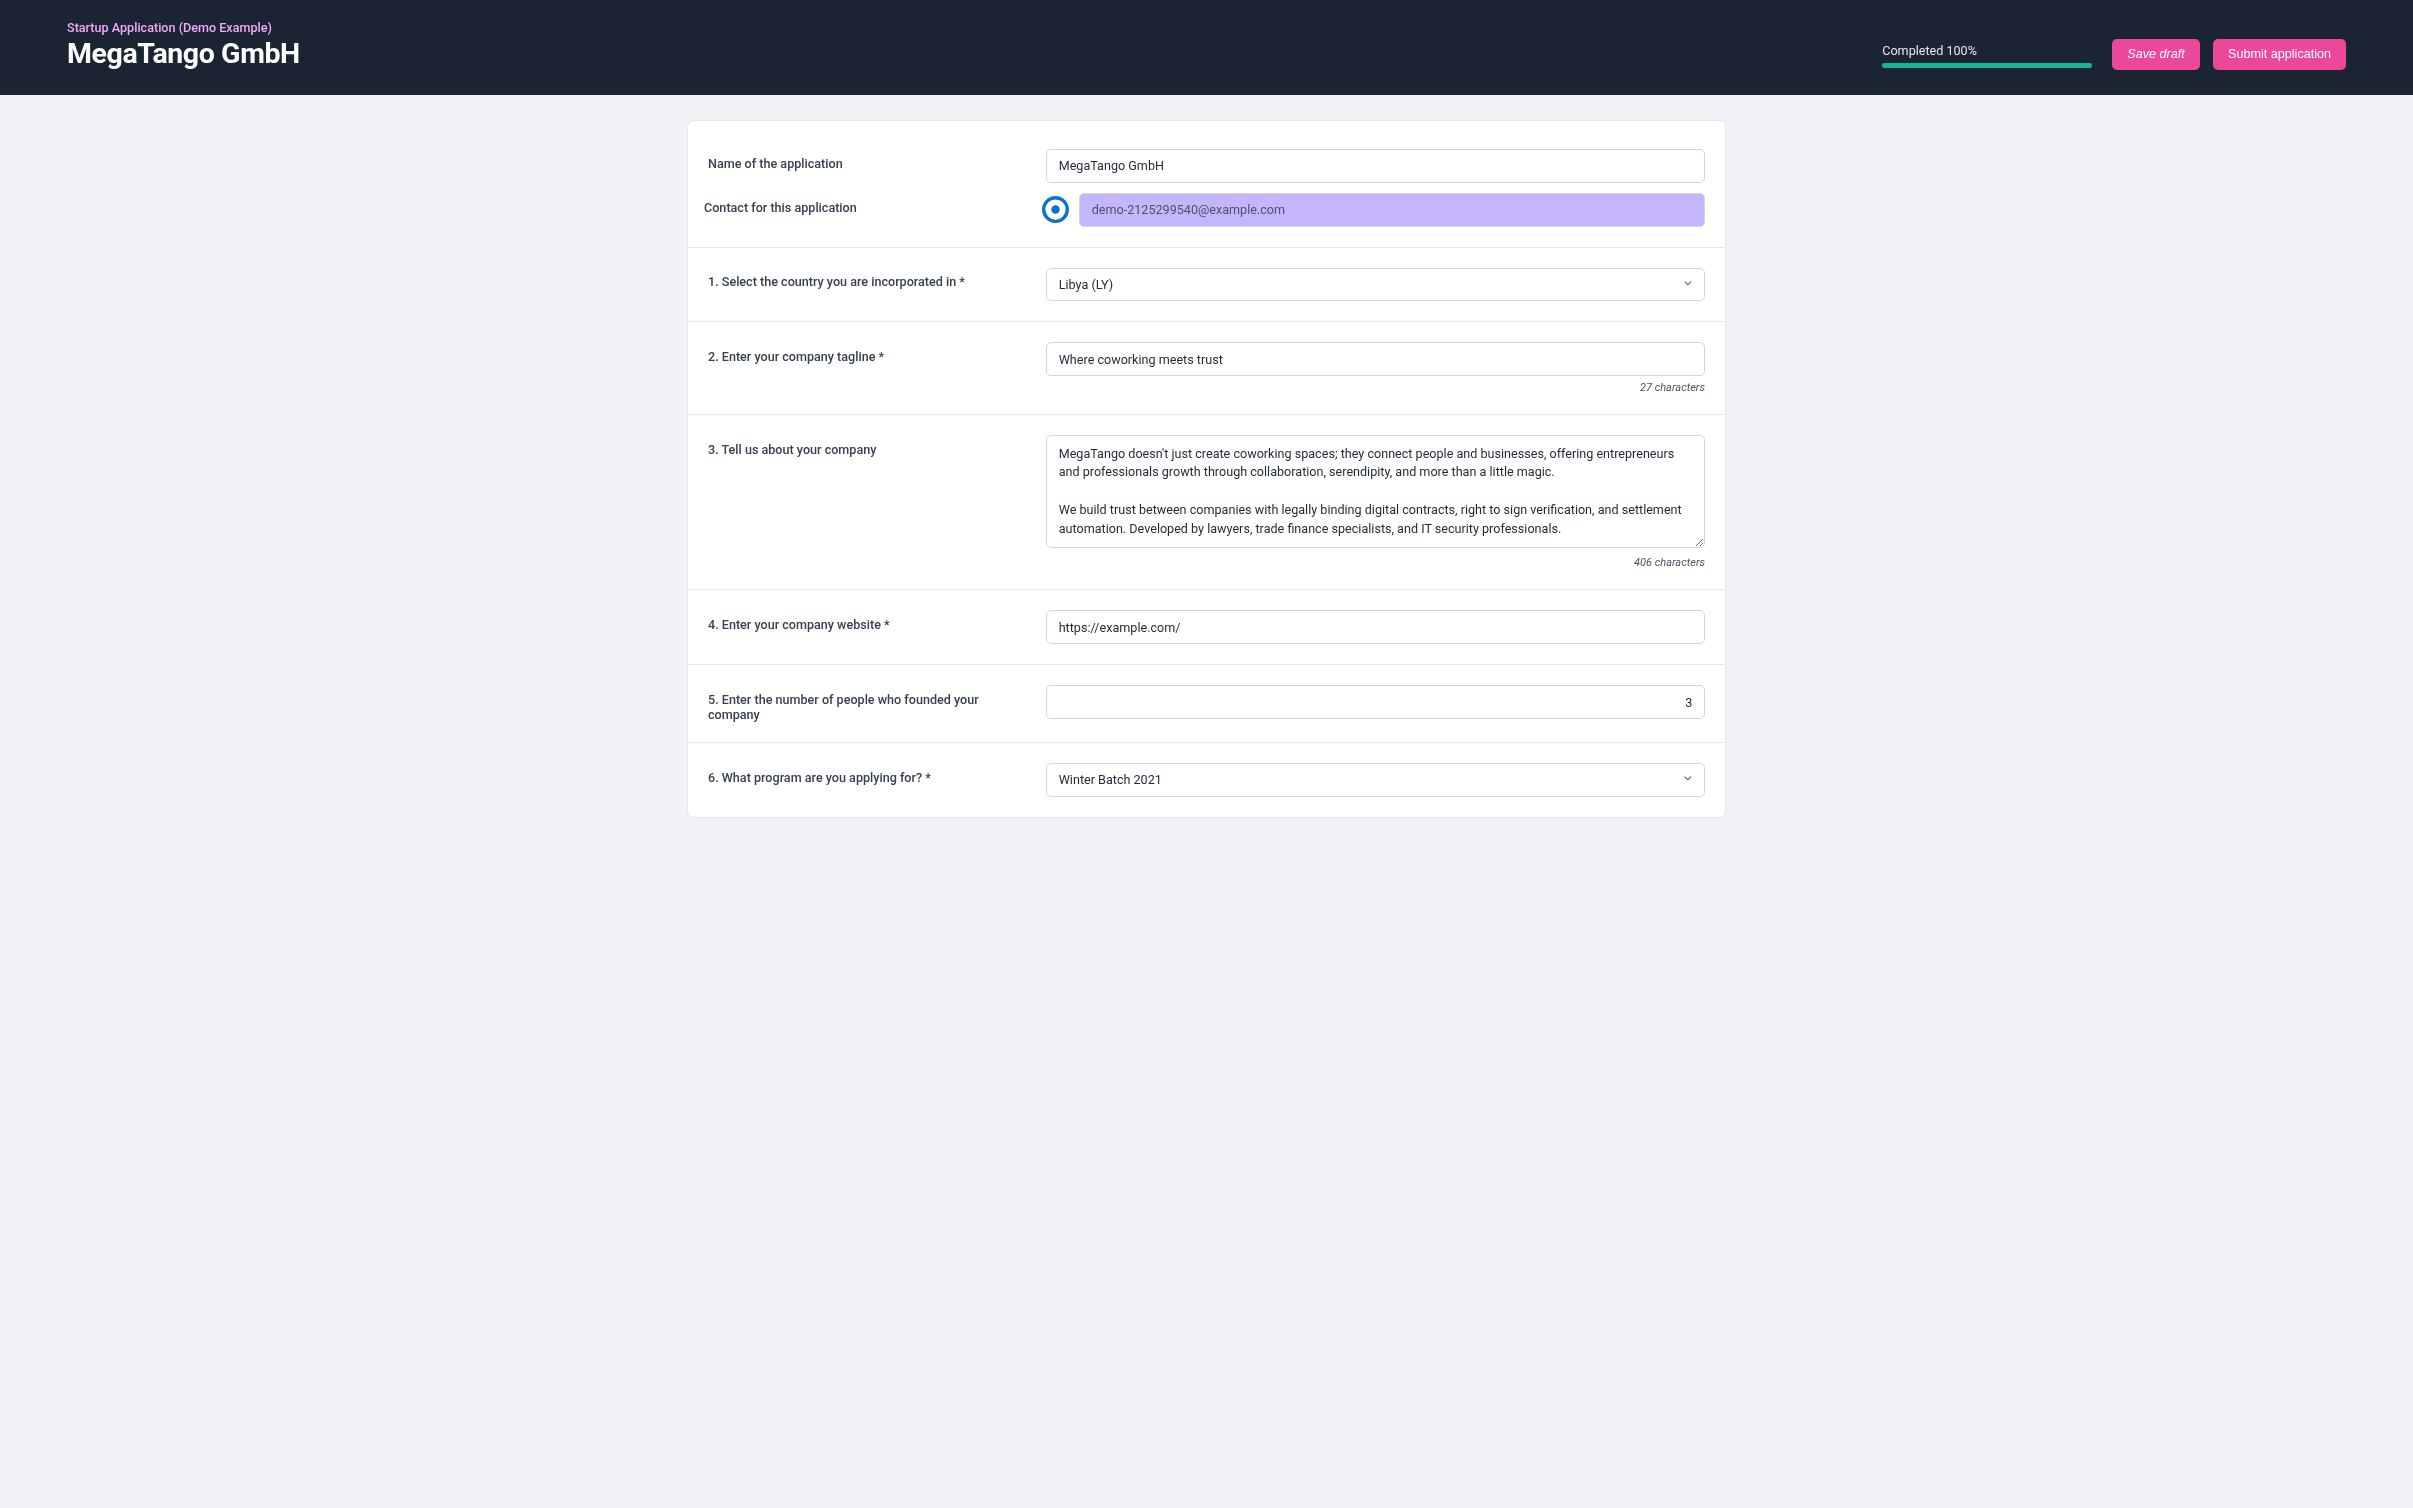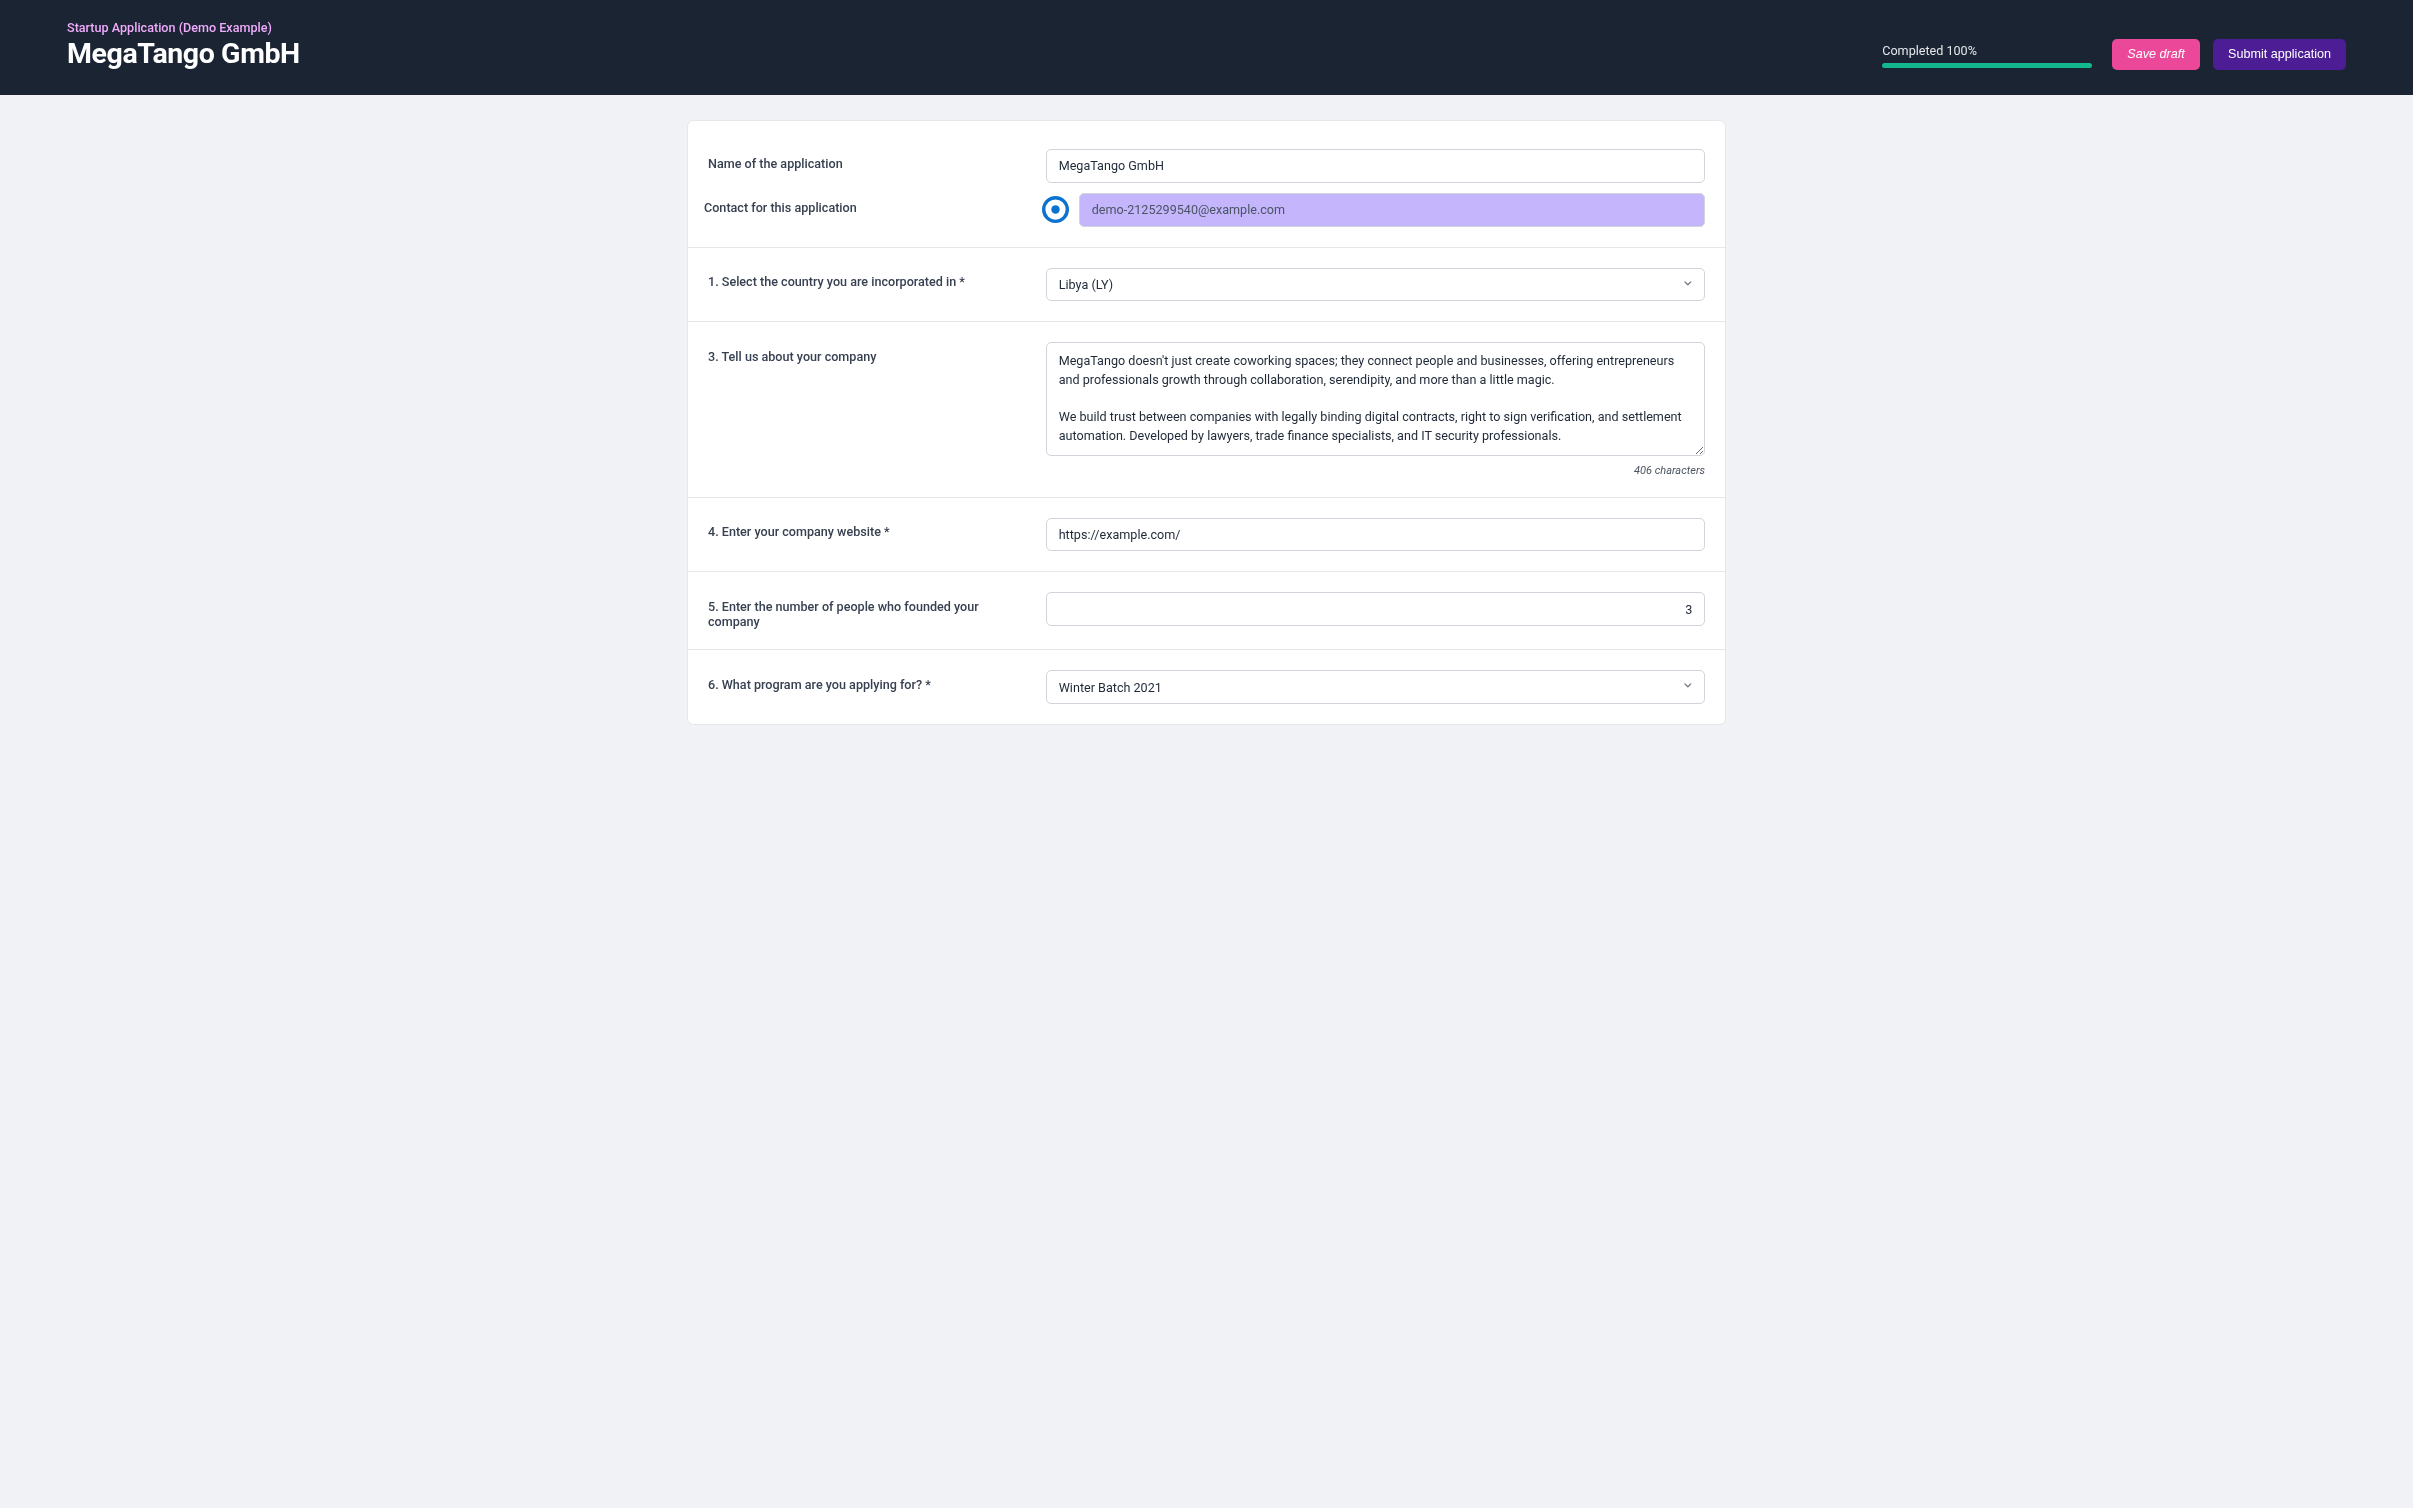--- a/index.html
+++ b/index.html
@@ -57,21 +57,21 @@
   .btn {
     border: none;
     border-radius: 5px;
     padding: 8.4px 15px;
     font-size: 12.6px;
     font-weight: 500;
     cursor: pointer;
     white-space: nowrap;
   }
   .btn-secondary { background: #ec4899; color: #fff; font-style: italic; }
-  .btn-primary   { background: #4c1d95; color: #fff; }
+  .btn-primary   { background: #ec4899; color: #fff; }
 
   .main {
     max-width: 1039px;
     margin: 25px auto 34px auto;
     background: #fff;
     border: 0.8px solid #e5e7eb;
     border-radius: 6.7px;
     padding: 8.4px 0 0 0;
   }
   .form-row {
@@ -195,20 +195,27 @@
     <div class="form-input-col select-wrap">
       <div class="select-input">Libya (LY)</div>
       <span class="chevron">
         <svg width="11.7" height="11.7" viewBox="0 0 24 24" fill="none" stroke="currentColor" stroke-width="2.5" stroke-linecap="round" stroke-linejoin="round">
             <polyline points="6 9 12 15 18 9"></polyline>
           </svg>
       </span>
     </div>
   </div>
 
+  <div class="form-row">
+    <div class="form-label-col">2. Enter your company tagline *</div>
+    <div class="form-input-col">
+      <input type="text" class="text-input" value="Where coworking meets trust" style="">
+      <div class="char-count">27 characters</div>
+    </div>
+  </div>
 
   <div class="form-row">
     <div class="form-label-col">3. Tell us about your company</div>
     <div class="form-input-col">
       <textarea class="textarea-input" rows="5" style="">MegaTango doesn't just create coworking spaces; they connect people and businesses, offering entrepreneurs and professionals growth through collaboration, serendipity, and more than a little magic.
 
 We build trust between companies with legally binding digital contracts, right to sign verification, and settlement automation. Developed by lawyers, trade finance specialists, and IT security professionals.</textarea>
       <div class="char-count">406 characters</div>
     </div>
   </div>

